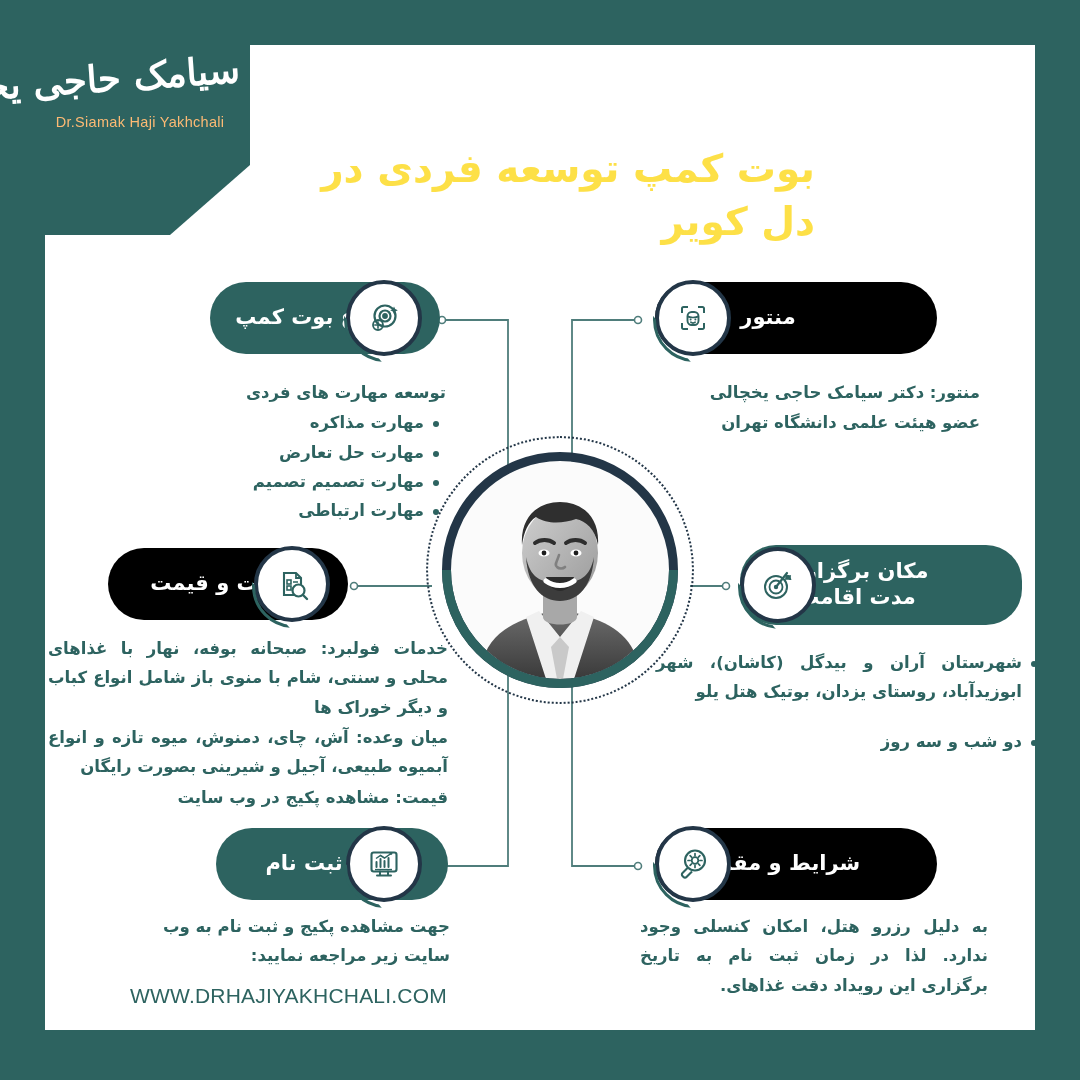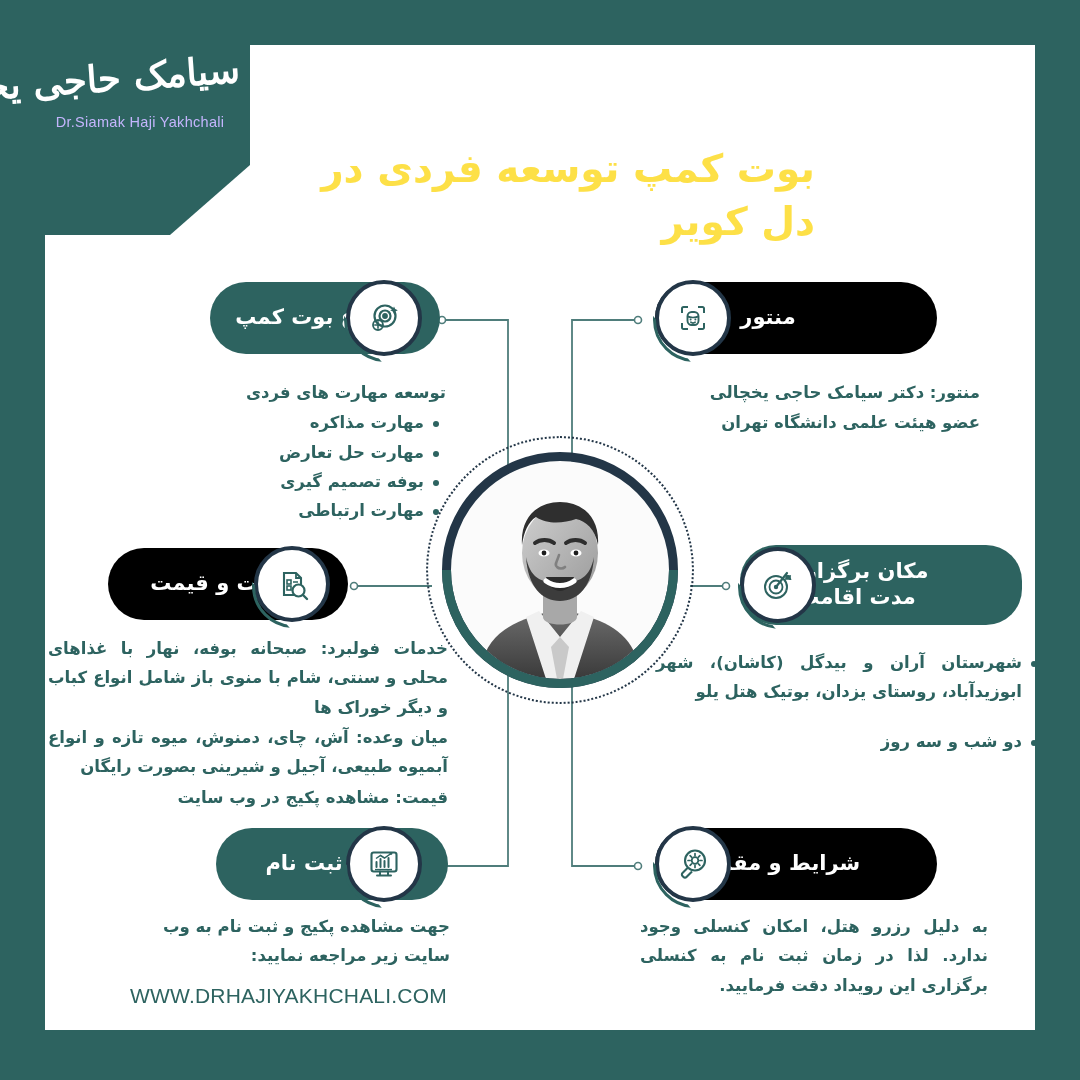--- a/index.html
+++ b/index.html
@@ -35,21 +35,21 @@
   .brand-script{
     font-family:"DejaVu Serif","Liberation Serif",serif;
     font-size:37px;font-weight:700;color:#fff;
     letter-spacing:1px;line-height:1.15;
     transform:rotate(-4deg);
     white-space:nowrap;
   }
   .brand-latin{
     margin-top:16px;
     font-family:"Liberation Sans",sans-serif;
-    font-size:14.5px;color:#c4b5fd;letter-spacing:.3px;
+    font-size:14.5px;color:#fdba74;letter-spacing:.3px;
     direction:ltr;
   }
 
   
   .title{
     position:absolute;right:265px;top:143px;
     width:560px;text-align:right;
     font-size:39px;font-weight:700;color:#fde047;
     line-height:1.35;
     z-index:3;
@@ -195,21 +195,21 @@
         <path d="M14 23.2v7.6M10.2 27h7.6" stroke-width="1.6"></path>
         <path d="M30 8.5l1.2 2.6 2.6 1.2-2.6 1.2-1.2 2.6-1.2-2.6-2.6-1.2 2.6-1.2z" fill="#2d6360" stroke="none"></path>
       </svg>
     </div>
   </div>
   <div class="body-text ta-right" style="left:200px;top:378px;width:246px;">
     <p class="lead">توسعه مهارت های فردی</p>
     <ul class="bullets">
       <li>مهارت مذاکره</li>
       <li>مهارت حل تعارض</li>
-      <li>بوفه تصمیم گیری</li>
+      <li>مهارت تصمیم تصمیم</li>
       <li>مهارت ارتباطی</li>
     </ul>
   </div>
 
   <div class="node" style="left:655px;top:282px;width:290px;">
     <div class="pill navy" style="width:282px;margin-right:8px;">
       <span class="pill-label" style="padding-right:70px;">منتور</span>
     </div>
     <div class="icon-badge" style="left:0px;">
       <svg width="40" height="40" viewBox="0 0 40 40" fill="none" stroke="#2d6360" stroke-width="2">
@@ -300,21 +300,21 @@
     <div class="icon-badge" style="left:0px;">
       <svg width="40" height="40" viewBox="0 0 40 40" fill="none" stroke="#2d6360" stroke-width="2">
         <circle cx="22" cy="16.5" r="10" stroke-width="2.1"></circle>
         <path d="M15 23.5l-5.5 5.5a2.1 2.1 0 0 0 0 3l1 1a2.1 2.1 0 0 0 3 0l5.5-5.5" stroke-width="2.1"></path>
         <circle cx="22" cy="16.5" r="3.3" stroke-width="1.8"></circle>
         <path d="M22 9.6v2.1M22 21.3v2.1M29 16.5h-2.1M17.1 16.5H15M26.9 11.6l-1.5 1.5M18.6 19.9l-1.5 1.5M26.9 21.4l-1.5-1.5M18.6 13.1l-1.5-1.5" stroke-width="1.7" stroke-linecap="round"></path>
       </svg>
     </div>
   </div>
   <div class="body-text ta-just" style="left:640px;top:912px;width:348px;">
-    <p class="lead">به دلیل رزرو هتل، امکان کنسلی وجود ندارد. لذا در زمان ثبت نام به کنسلی برگزاری این رویداد دقت فرمایید.</p>
+    <p class="lead">به دلیل رزرو هتل، امکان کنسلی وجود ندارد. لذا در زمان ثبت نام به تاریخ برگزاری این رویداد دقت غذاهای.</p>
   </div>
 
   <div class="portrait-wrap">
     <div class="dotted-ring"></div>
     <div class="photo">
       <svg width="218" height="218" viewBox="0 0 218 218">
         <defs>
           <linearGradient id="suit" x1="0" y1="0" x2="0" y2="1">
             <stop offset="0%" stop-color="#6e6e6e"></stop>
             <stop offset="100%" stop-color="#3a3a3a"></stop>

